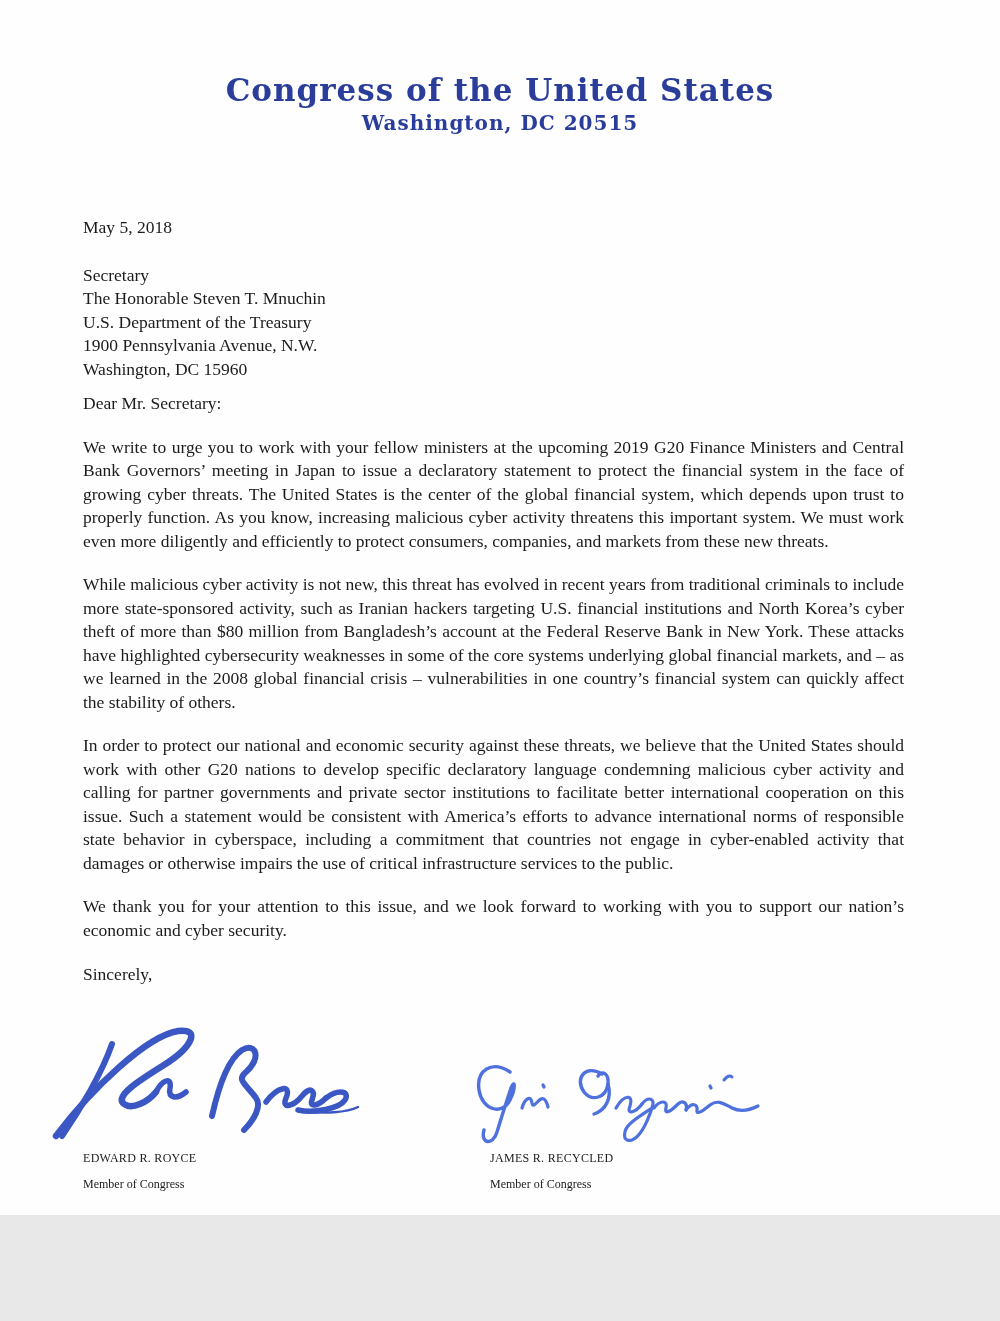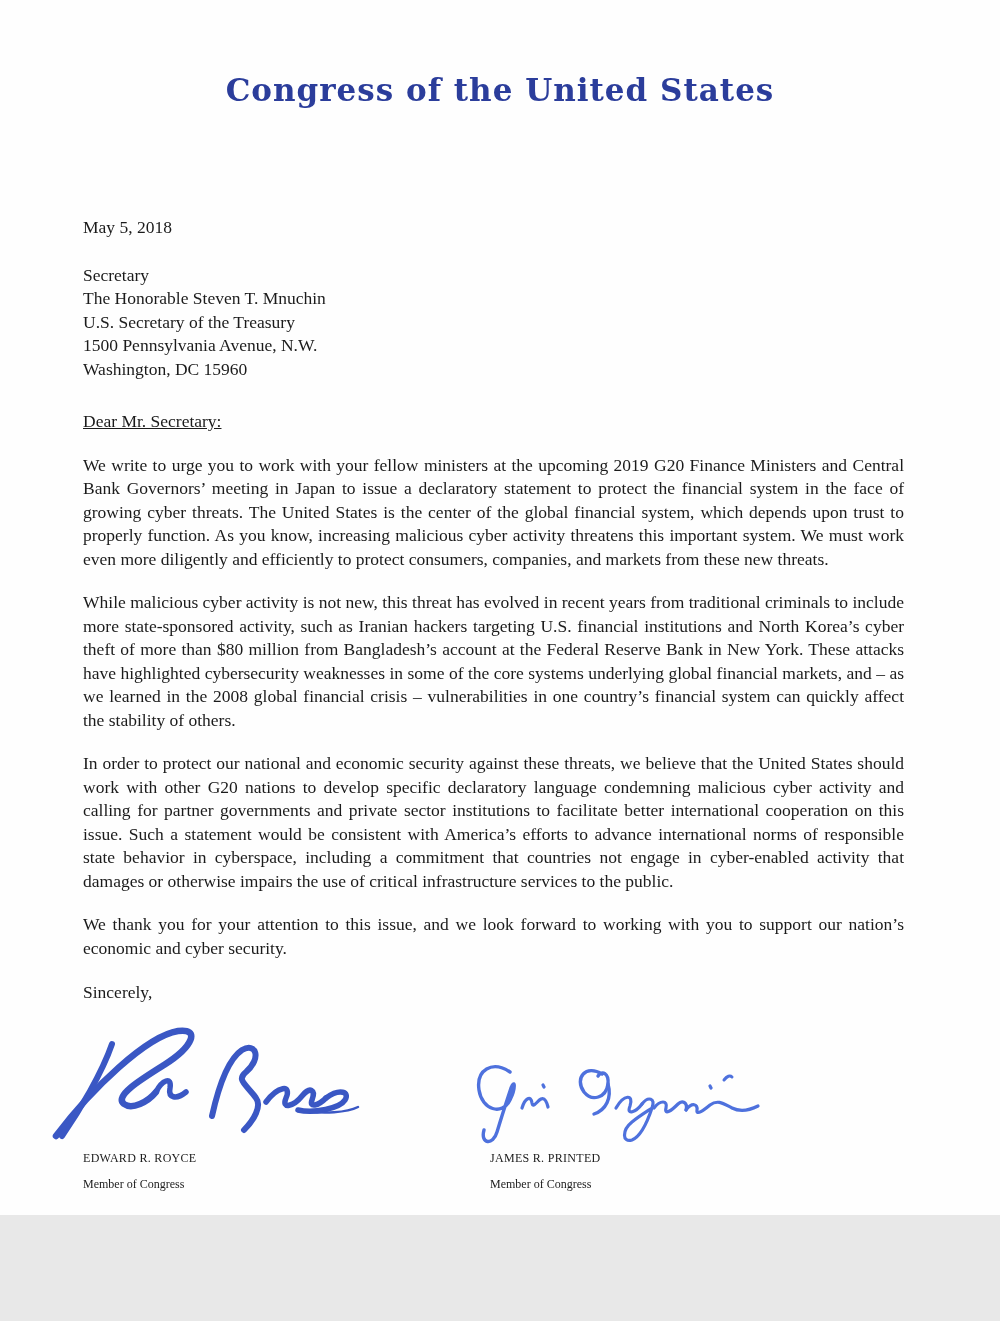--- a/index.html
+++ b/index.html
@@ -31,21 +31,21 @@
     letter-spacing:1px;
     margin-top:3px;
   }
   
   .letter-body {
     position:absolute; left:83px; top:216px; width:821px;
     font-size:17.5px; line-height:23.5px;
   }
   .date { margin:0 0 24px 0; }
   .recipient p { margin:0; }
-  .salutation { margin:29px 0 0 0;text-decoration:underline; }
+  .salutation { margin:11px 0 0 0; }
   .para {
     margin:20px 0 0 0;
     text-align:justify;
   }
   .para:first-of-type { margin-top:24px; }
   .closing { margin:21px 0 0 0; }
   
   .sig-svg { position:absolute; }
   .sig-royce { left:52px; top:1018px; }
   .sig-langevin { left:470px; top:1058px; }
@@ -73,30 +73,31 @@
     color:var(--footer-blue);
   }
 </style>
 </head>
 <body>
 
 <div class="page">
 
   <div class="letterhead">
     <div class="letterhead-org">Congress of the United States</div>
+    <div class="letterhead-city">Washington, DC 20515</div>
   </div>
 
   <div class="letter-body">
     <p class="date">May 5, 2018</p>
 
     <div class="recipient">
       <p>Secretary</p>
       <p>The Honorable Steven T. Mnuchin</p>
-      <p>U.S. Secretary of the Treasury</p>
-      <p>1500 Pennsylvania Avenue, N.W.</p>
+      <p>U.S. Department of the Treasury</p>
+      <p>1900 Pennsylvania Avenue, N.W.</p>
       <p>Washington, DC 15960</p>
     </div>
 
     <p class="salutation">Dear Mr. Secretary:</p>
 
     <p class="para">We write to urge you to work with your fellow ministers at the upcoming 2019 G20 Finance Ministers and Central Bank Governors’ meeting in Japan to issue a declaratory statement to protect the financial system in the face of growing cyber threats. The United States is the center of the global financial system, which depends upon trust to properly function. As you know, increasing malicious cyber activity threatens this important system. We must work even more diligently and efficiently to protect consumers, companies, and markets from these new threats.</p>
     <p class="para">While malicious cyber activity is not new, this threat has evolved in recent years from traditional criminals to include more state-sponsored activity, such as Iranian hackers targeting U.S. financial institutions and North Korea’s cyber theft of more than $80 million from Bangladesh’s account at the Federal Reserve Bank in New York. These attacks have highlighted cybersecurity weaknesses in some of the core systems underlying global financial markets, and – as we learned in the 2008 global financial crisis – vulnerabilities in one country’s financial system can quickly affect the stability of others.</p>
     <p class="para">In order to protect our national and economic security against these threats, we believe that the United States should work with other G20 nations to develop specific declaratory language condemning malicious cyber activity and calling for partner governments and private sector institutions to facilitate better international cooperation on this issue. Such a statement would be consistent with America’s efforts to advance international norms of responsible state behavior in cyberspace, including a commitment that countries not engage in cyber-enabled activity that damages or otherwise impairs the use of critical infrastructure services to the public.</p>
     <p class="para">We thank you for your attention to this issue, and we look forward to working with you to support our nation’s economic and cyber security.</p>
 
@@ -126,21 +127,21 @@
     <path stroke-width="3.2" d="M 240 28 L 241 30"></path>
     <path stroke-width="3" d="M 254 22 C 257 18 260 17 262 19"></path>
   </svg>
 
   <div class="signer signer-royce">
     <div class="signer-name">EDWARD R. ROYCE</div>
     <div class="signer-title">Member of Congress</div>
   </div>
 
   <div class="signer signer-langevin">
-    <div class="signer-name">JAMES R. PRINTED</div>
+    <div class="signer-name">JAMES R. RECYCLED</div>
     <div class="signer-title">Member of Congress</div>
   </div>
 
   <div class="cc-line">
     <span class="cc-label">CC:</span><span>The Honorable Mike Pompeo, Secretary of State</span>
   </div>
 
   <div class="recycled-note">PRINTED ON RECYCLED PAPER</div>
 
 </div>

